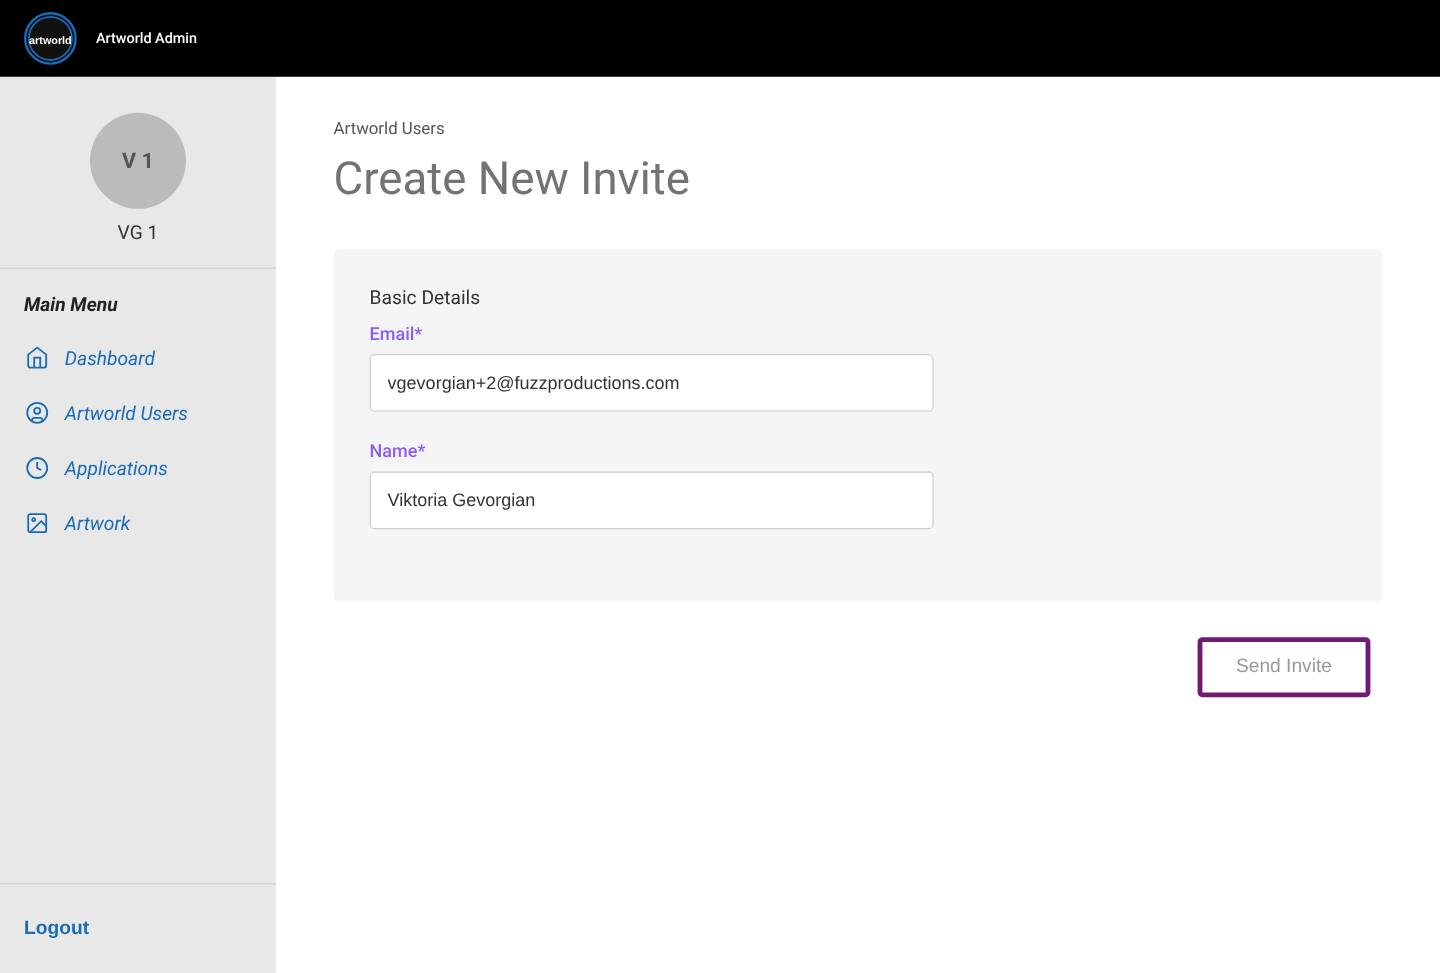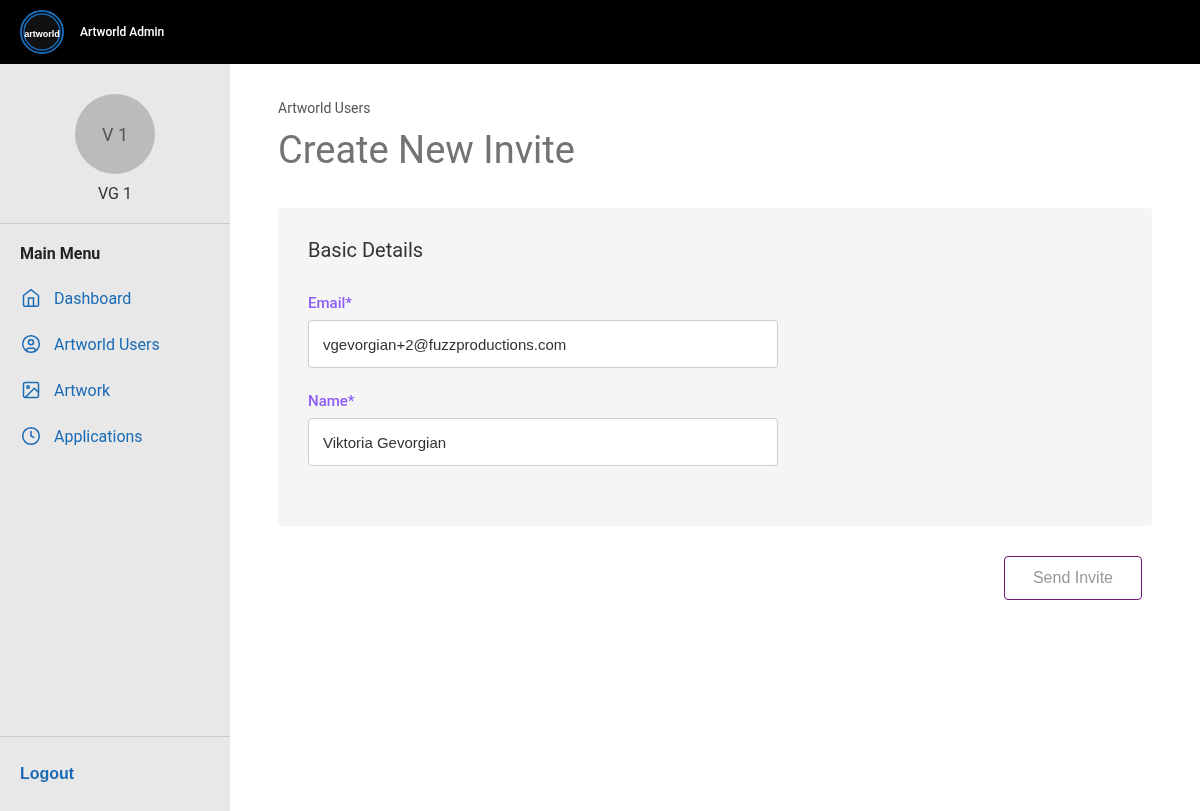--- a/index.html
+++ b/index.html
@@ -68,33 +68,34 @@
     }
     .avatar-circle {
       width: 80px;
       height: 80px;
       border-radius: 50%;
       background: #bbb;
       display: flex;
       align-items: center;
       justify-content: center;
       font-size: 18px;
-      font-weight: 400;
+      font-weight: 700;
       color: #555;
       margin-bottom: 10px;
       text-align: right;
     }
     .avatar-name {
       font-size: 16px;
       color: #333;
       font-weight: 400;
     }
     .main-menu-section {
       padding: 20px 0;
       flex: 1;
+      font-style: italic;
     }
     .main-menu-label {
       font-size: 16px;
       font-weight: 700;
       color: #222;
       padding: 0 20px 12px;
     }
     .nav-item {
       display: flex;
       align-items: center;
@@ -145,24 +146,24 @@
       color: #737373;
       margin-bottom: 36px;
     }
     .form-card {
       background: #f5f5f5;
       border-radius: 4px;
       padding: 30px 30px 36px;
       margin-bottom: 30px;
     }
     .form-section-title {
-      font-size: 20px;
+      font-size: 16px;
       font-weight: 400;
       color: #333;
-      margin-bottom: 32px;
+      margin-bottom: 12px;
     }
     .form-field {
       margin-bottom: 24px;
     }
     .form-label {
       font-size: 15px;
       font-weight: 500;
       color: #8b5cf6;
       margin-bottom: 8px;
       display: block;
@@ -178,21 +179,21 @@
       color: #333;
       outline: none;
     }
     .actions-row {
       display: flex;
       justify-content: flex-end;
       padding-right: 10px;
     }
     .send-invite-btn {
       background: #fff;
-      border: 1px solid #701a75;
+      border: 4px solid #701a75;
       border-radius: 4px;
       padding: 12px 28px;
       font-size: 16px;
       color: #999;
       cursor: pointer;
       font-weight: 400;
     }
   </style>
 </head>
 <body>
@@ -237,37 +238,37 @@
             <circle cx="12" cy="10" r="3"></circle>
             <path d="M7 20.662V19a2 2 0 0 1 2-2h6a2 2 0 0 1 2 2v1.662"></path>
           </svg>
         </span>
         <span>Artworld Users</span>
       </div>
 
       <div class="nav-item">
         <span class="nav-icon">
           <svg width="20" height="20" viewBox="0 0 24 24" fill="none" stroke="#1a6bb5" stroke-width="1.8">
+            <circle cx="12" cy="12" r="10"></circle>
+            <polyline points="12 6 12 12 16 14"></polyline>
+          </svg>
+        </span>
+        <span>Applications</span>
+      </div>
+
+      <div class="nav-item">
+        <span class="nav-icon">
+          <svg width="20" height="20" viewBox="0 0 24 24" fill="none" stroke="#1a6bb5" stroke-width="1.8">
             <rect x="3" y="3" width="18" height="18" rx="2" ry="2"></rect>
             <circle cx="8.5" cy="8.5" r="1.5"></circle>
             <polyline points="21 15 16 10 5 21"></polyline>
           </svg>
         </span>
         <span>Artwork</span>
       </div>
-
-      <div class="nav-item">
-        <span class="nav-icon">
-          <svg width="20" height="20" viewBox="0 0 24 24" fill="none" stroke="#1a6bb5" stroke-width="1.8">
-            <circle cx="12" cy="12" r="10"></circle>
-            <polyline points="12 6 12 12 16 14"></polyline>
-          </svg>
-        </span>
-        <span>Applications</span>
-      </div>
     </div>
 
     <div class="sidebar-bottom">
       <button class="logout-btn">Logout</button>
     </div>
   </aside>
 
   <main class="main-content">
     <div class="breadcrumb">Artworld Users</div>
     <h1 class="page-title">Create New Invite</h1>

